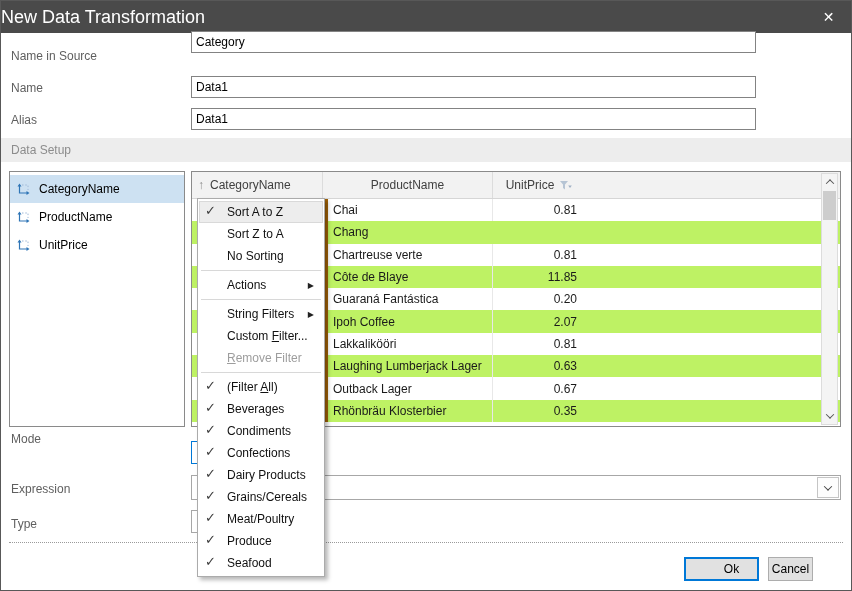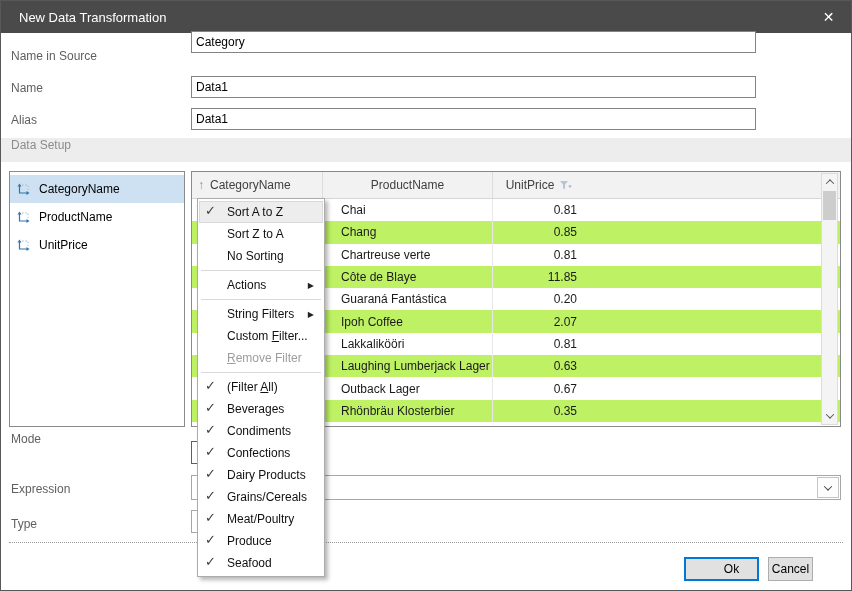--- a/index.html
+++ b/index.html
@@ -5,32 +5,32 @@
   * { box-sizing: border-box; margin: 0; padding: 0; }
   html,body { background:#f0f0f0; }
   body { font-family:"Liberation Sans", sans-serif; font-size:12px; color:#1a1a1a; }
 
   .dialog { position:relative; width:852px; height:591px; background:#ffffff;
             border:1px solid #585858; overflow:hidden; }
 
   
   .titlebar { position:absolute; left:0; top:0; right:0; height:32px; background:#4a4a4a;
               display:flex; align-items:center; }
-  .titlebar .title { color:#ffffff; font-size:13px; padding-left:18px; }
+  .titlebar .title { color:#ffffff; font-size:18px; padding-left:0; }
   .close-btn { position:absolute; right:0; top:0; width:45px; height:32px; display:flex;
                align-items:center; justify-content:center; color:#ffffff; font-size:14px; cursor:default; }
 
   
   .form-label { position:absolute; left:10px; color:#5f5f5f; }
   .text-input { position:absolute; left:190px; width:565px; height:22px; background:#fff;
                 border:1px solid #838383; padding:0 4px; line-height:20px; color:#000; }
 
   
   .section-band { position:absolute; left:0; top:137px; right:0; height:24px; background:#ededed;
-                  display:flex; }
+                  display:flex; align-items:center; }
   .section-band span { color:#8c8c8c; padding-left:10px; }
 
   
   .field-list { position:absolute; left:8px; top:170px; width:176px; height:256px;
                 background:#fff; border:1px solid #8a8a8a; }
   .field-item { height:28px; display:flex; align-items:center; padding-left:6px; }
   .field-item.selected { background:#cde1f2; }
   .axis-icon { width:14px; height:14px; margin-right:9px; flex:0 0 14px; }
   .field-item span.lbl { color:#000; }
 
@@ -41,21 +41,21 @@
   .g-hcell { display:flex; align-items:center; justify-content:center; color:#404040; position:relative; }
   .g-hcell.c1 { width:130px; justify-content:flex-start; padding-left:6px; }
   .g-hcell.c2 { width:170px; border-left:1px solid #dcdcdc; }
   .g-hcell.c3 { width:93px;  border-left:1px solid #dcdcdc; }
   .sort-asc { color:#8f8f8f; margin-right:6px; font-size:12px; }
   .filter-ic { margin-left:5px; display:inline-block; }
   .g-row { display:flex; height:22.3px; }
   .g-row.alt { background:#bef264; }
   .g-cell { display:flex; align-items:center; overflow:hidden; white-space:nowrap; }
   .g-cell.c1 { width:130px; padding-left:6px; }
-  .g-cell.c2 { width:170px; padding-left:18px; border-left:1px solid #a16207; }
+  .g-cell.c2 { width:170px; padding-left:5px; border-left:6px solid #a16207; }
   .g-cell.c3 { width:93px; justify-content:flex-end; padding-right:8px; border-left:1px solid #e8e8e8; }
 
   
   .vscroll { position:absolute; top:1px; right:2px; bottom:1px; width:17px;
              background:#f4f4f4; border:1px solid #dcdcdc; }
   .sb-arrow { position:absolute; left:0; right:0; height:16px; display:flex;
               align-items:center; justify-content:center; }
   .sb-arrow.up { top:0; } .sb-arrow.down { bottom:0; }
   .chev { width:6px; height:6px; border-right:1.6px solid #555; border-bottom:1.6px solid #555; }
   .chev.up { transform:rotate(-135deg) translate(-1px,-1px); }
@@ -167,21 +167,20 @@
     </div>
 
     <div class="g-row">
       <div class="g-cell c1"></div>
       <div class="g-cell c2">Chai</div>
       <div class="g-cell c3">0.81</div>
     </div>
     <div class="g-row alt">
       <div class="g-cell c1"></div>
       <div class="g-cell c2">Chang</div>
-      <div class="g-cell c3">0.85</div>
     </div>
     <div class="g-row">
       <div class="g-cell c1"></div>
       <div class="g-cell c2">Chartreuse verte</div>
       <div class="g-cell c3">0.81</div>
     </div>
     <div class="g-row alt">
       <div class="g-cell c1"></div>
       <div class="g-cell c2">Côte de Blaye</div>
       <div class="g-cell c3">11.85</div>

